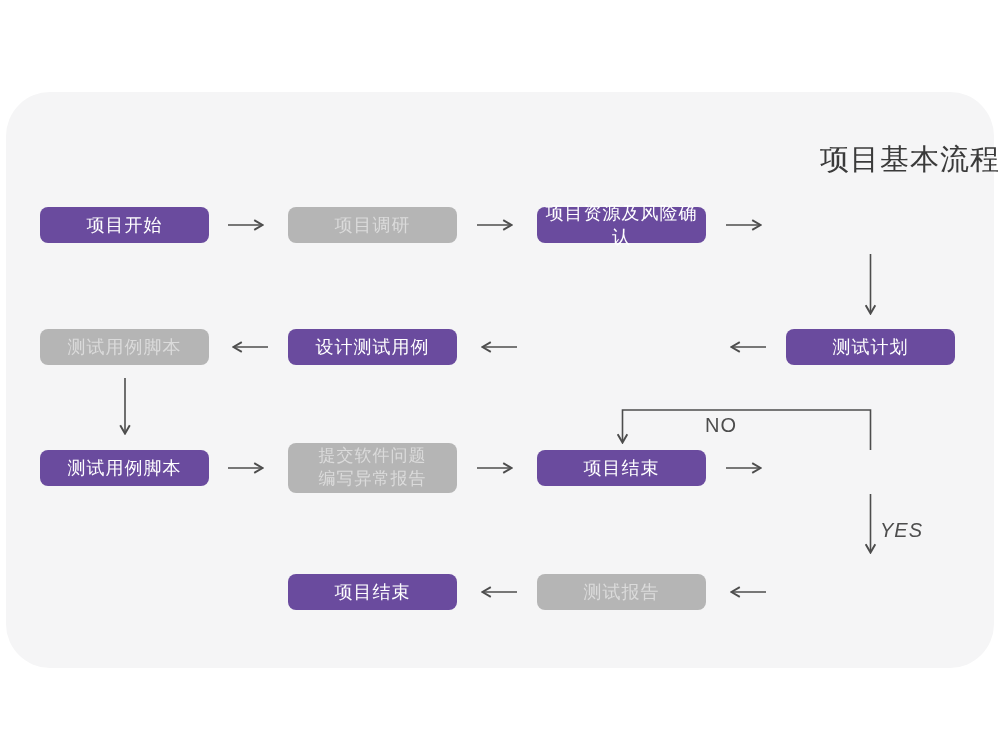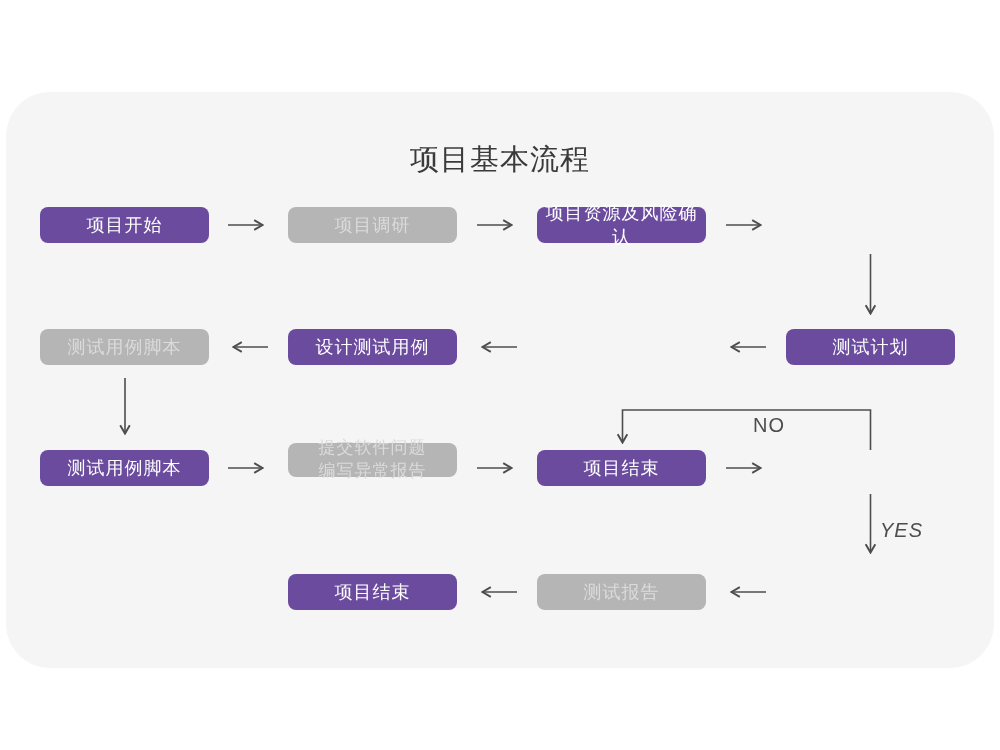--- a/index.html
+++ b/index.html
@@ -26,21 +26,21 @@
   .card{
     position:absolute;
     left:6px;top:92px;
     width:988px;height:576px;
     background:var(--card-bg);
     border-radius:44px;
   }
   .diagram-title{
     position:absolute;
     left:0;right:0;top:140px;
-    text-align:center;
+    text-align:right;
     font-size:29px;
     letter-spacing:1px;
     font-weight:500;
     color:var(--title);
   }
   .node{
     position:absolute;
     width:169px;height:36px;
     border-radius:8px;
     display:flex;align-items:center;justify-content:center;
@@ -48,38 +48,38 @@
     letter-spacing:1px;
     text-align:center;
     white-space:pre-line;
     line-height:1.35;
     box-sizing:border-box;
   }
   .node.purple{background:var(--purple);color:var(--purple-text);}
   .node.gray{background:var(--gray);color:var(--gray-text);}
   .c1{left:40px}.c2{left:288px}.c3{left:537px}.c4{left:786px}
   .r1{top:207px}.r2{top:329px}.r3{top:450px}.r4{top:574px}
-  .node.tall{top:443px;height:34px;font-size:17px;font-family:Liberation Serif, serif;}
+  .node.tall{top:443px;height:50px;font-size:17px;font-family:Liberation Serif, serif;}
   #flow-svg{
     position:absolute;left:0;top:0;width:1000px;height:750px;
     pointer-events:none;
   }
   #flow-svg path{
     fill:none;
     stroke:var(--arrow);
     stroke-width:1.6;
   }
   #flow-svg marker path{stroke:var(--arrow);fill:none;}
   .edge-label{
     position:absolute;
     font-size:20px;
     color:var(--arrow);
     letter-spacing:1px;
   }
-  .edge-label.no{left:705px;top:414px;width:80px;text-align:right;}
+  .edge-label.no{left:705px;top:414px;width:80px;text-align:left;}
   .edge-label.yes{left:880px;top:519px;font-style:italic;}
 </style>
 </head>
 <body>
 
 <div class="stage">
   <div class="card"></div>
 
   <div class="diagram-title">项目基本流程</div>
 

